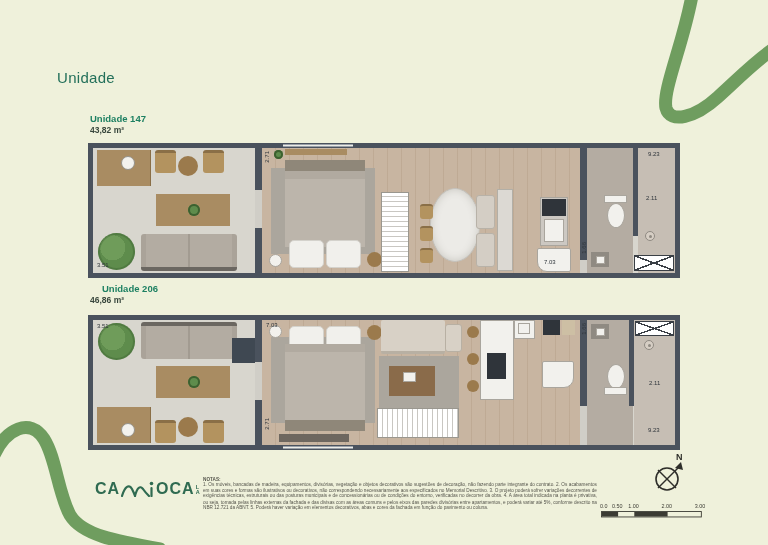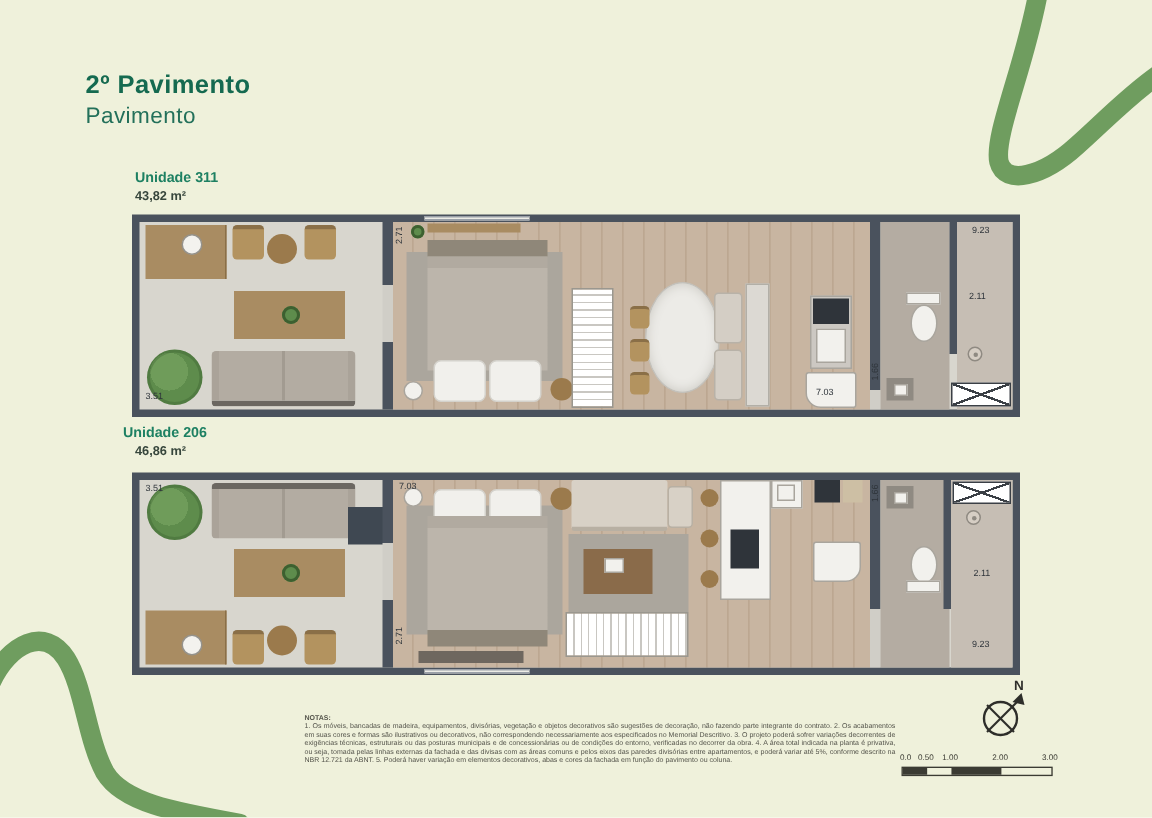--- a/index.html
+++ b/index.html
@@ -65,24 +65,23 @@
 
 <div class="page">
 
   <svg class="deco" style="left:600px;top:0;" width="168" height="140" viewBox="0 0 168 140">
     <path d="M 93 -10 C 85 40 62 90 66 108 C 70 124 95 118 118 97 C 135 82 152 64 172 50" fill="none" stroke="#6f9d5f" stroke-width="13" stroke-linecap="round"></path>
   </svg>
   <svg class="deco" style="left:0;top:405px;" width="200" height="140" viewBox="0 0 200 140">
     <path d="M -6 50 C 6 24 30 12 44 34 C 56 53 58 88 70 110 C 82 130 115 136 160 144" fill="none" stroke="#6f9d5f" stroke-width="13" stroke-linecap="round"></path>
   </svg>
 
-  <div class="title">2º Pavimento</div>
-  <div class="subtitle">Pavimento</div>
-
-  <div class="unit-name" style="left:90px;top:113px;">Unidade 311</div>
+  <div class="subtitle">Unidade</div>
+
+  <div class="unit-name" style="left:90px;top:113px;">Unidade 147</div>
   <div class="unit-area" style="left:90px;top:125px;">43,82 m²</div>
 
   <div class="plan" style="left:88px;top:143px;">
     <div class="floor">
 
       <div class="abs wd1" style="left:4px;top:2px;width:54px;height:36px;border-right:1px solid #8a6f47;"></div>
       <div class="abs lamp" style="left:28px;top:8px;width:14px;height:14px;"></div>
       <div class="abs chair" style="left:62px;top:2px;width:21px;height:23px;"></div>
       <div class="abs chair" style="left:110px;top:2px;width:21px;height:23px;"></div>
       <div class="abs wd2" style="left:85px;top:8px;width:20px;height:20px;"></div>
@@ -134,21 +133,21 @@
       <div class="abs wall" style="left:540px;top:0;width:5px;height:88px;"></div>
       <div class="abs bathR" style="left:545px;top:0;width:37px;height:125px;"></div>
       <div class="abs drain" style="left:552px;top:83px;width:10px;height:10px;"></div>
       <div class="dim" style="left:553px;top:47px;">2.11</div>
       <div class="abs washer" style="left:541px;top:107px;width:40px;height:16px;"></div>
       <div class="dim" style="left:555px;top:3px;">9.23</div>
       <div class="abs window" style="left:190px;top:-4px;width:70px;height:3px;"></div>
     </div>
   </div>
 
-  <div class="unit-name" style="left:82px;top:283px;">Unidade 206</div>
+  <div class="unit-name" style="left:102px;top:283px;">Unidade 206</div>
   <div class="unit-area" style="left:90px;top:295px;">46,86 m²</div>
 
   <div class="plan" style="left:88px;top:315px;">
     <div class="floor">
 
       <div class="dim" style="left:4px;top:3px;">3.51</div>
       <div class="abs sofa" style="left:48px;top:2px;width:96px;height:37px;border-top:4px solid #6b6761;"></div>
       <div class="abs plantc" style="left:5px;top:3px;width:37px;height:37px;"></div>
       <div class="abs wd1" style="left:63px;top:46px;width:74px;height:32px;"></div>
       <div class="abs plantdot" style="left:95px;top:56px;width:12px;height:12px;"></div>
@@ -204,20 +203,33 @@
       <div class="abs wall" style="left:536px;top:0;width:5px;height:86px;"></div>
       <div class="abs bathR" style="left:541px;top:0;width:41px;height:125px;"></div>
       <div class="abs washer" style="left:542px;top:1px;width:39px;height:15px;"></div>
       <div class="abs drain" style="left:551px;top:20px;width:10px;height:10px;"></div>
       <div class="dim" style="left:556px;top:60px;">2.11</div>
       <div class="dim" style="left:555px;top:107px;">9.23</div>
       <div class="abs window" style="left:190px;top:126px;width:70px;height:3px;"></div>
     </div>
   </div>
 
+  <div class="logo">
+    <span class="lt">CA</span>
+    <svg width="34" height="17" viewBox="0 0 34 17" style="margin:0 1px -1px 1px;">
+      <path d="M1 16 C4 6 8 4 11 9 C12 11 13 13 14 16 C16 8 19 5 22 9 C24 12 26 14 28 16" fill="none" stroke="#2f6b51" stroke-width="2.2" stroke-linecap="round"></path>
+      <circle cx="30.5" cy="3.5" r="1.8" fill="#2f6b51"></circle>
+      <path d="M30.5 8 L30.5 16" stroke="#2f6b51" stroke-width="2.2" stroke-linecap="round"></path>
+    </svg>
+    <span class="lt">OCA</span>
+    <span class="tag">
+      <span>L</span>
+      <span>A</span>
+    </span>
+  </div>
 
   <div class="notes">
     <div class="nh">NOTAS:</div>
     <div class="nb">1. Os móveis, bancadas de madeira, equipamentos, divisórias, vegetação e objetos decorativos são sugestões de decoração, não fazendo parte integrante do contrato. 2. Os acabamentos em suas cores e formas são ilustrativos ou decorativos, não correspondendo necessariamente aos especificados no Memorial Descritivo. 3. O projeto poderá sofrer variações decorrentes de exigências técnicas, estruturais ou das posturas municipais e de concessionárias ou de condições do entorno, verificadas no decorrer da obra. 4. A área total indicada na planta é privativa, ou seja, tomada pelas linhas externas da fachada e das divisas com as áreas comuns e pelos eixos das paredes divisórias entre apartamentos, e poderá variar até 5%, conforme descrito na NBR 12.721 da ABNT. 5. Poderá haver variação em elementos decorativos, abas e cores da fachada em função do pavimento ou coluna.</div>
   </div>
 
   <div class="compass">
     <svg width="42" height="52" viewBox="0 0 42 52">
       <text x="26" y="12" font-size="9" font-weight="bold" fill="#2e2e2a" font-family="Liberation Sans, sans-serif">N</text>
       <circle cx="17" cy="31" r="11" fill="none" stroke="#2e2e2a" stroke-width="1.6"></circle>

